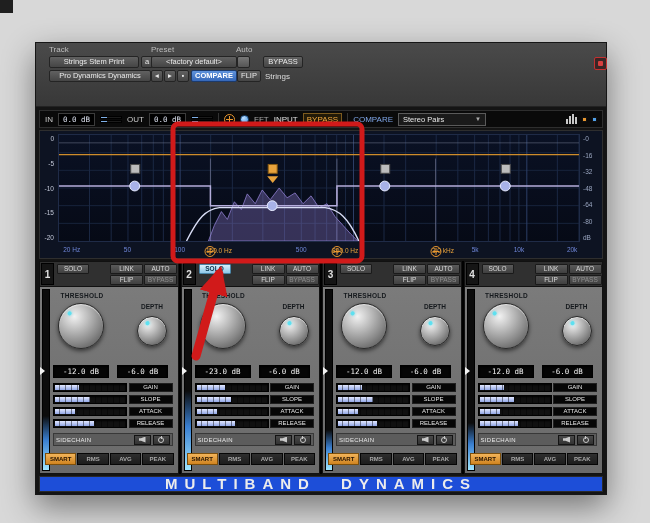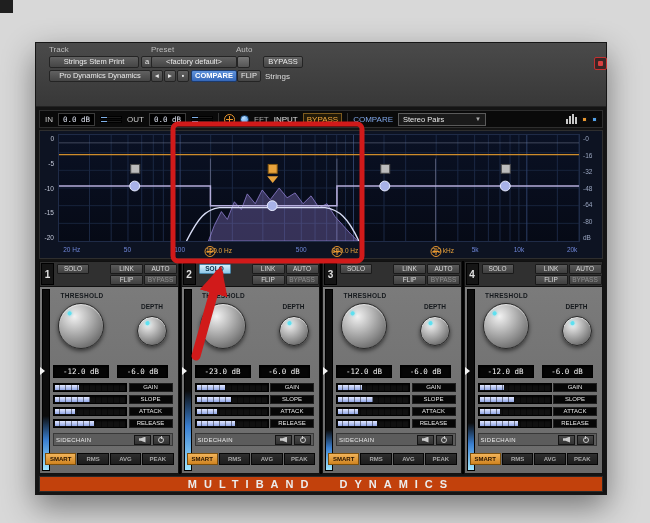--- a/index.html
+++ b/index.html
@@ -87,21 +87,21 @@
 .sc{position:absolute;left:13px;right:5px;top:146px;height:13px;background:#5c5c5c;border:1px solid #383838;display:flex;align-items:center}
 .sc-label{font-size:6px;color:#e8e8e8;letter-spacing:.3px;margin-left:2px;flex:1;text-align:left}
 .sc-btn{width:17px;height:10px;background:linear-gradient(#4a4a4a,#323232);border:1px solid #141414;margin-right:2px;display:flex;align-items:center;justify-content:center}
 .spk{width:7px;height:6px;background:#c8c8c8;clip-path:polygon(0 30%,35% 30%,100% 0,100% 100%,35% 70%,0 70%)}
 .pwr{width:6px;height:6px;border:1px solid #c8c8c8;border-radius:50%;position:relative}
 .pwr::after{content:"";position:absolute;left:50%;top:-2px;width:1px;height:3px;margin-left:-.5px;background:#c8c8c8}
 .modes{position:absolute;left:5px;right:4px;top:166px;height:12px;display:flex;gap:1px}
 .mbtn{flex:1;height:12px;background:linear-gradient(#2e2e2e,#1d1d1d);border:1px solid #060606;color:#a8a8a8;font-size:6px;font-weight:bold;line-height:10px;text-align:center;padding:0}
 .mbtn.active{background:linear-gradient(#f2b45a,#d08420);color:#241200;border-color:#7c4f0c}
 
-.footer{margin-top:2px;height:16px;background:#c2410c;border:1px solid #2a2a2a;color:#ececec;font-size:11px;font-weight:bold;letter-spacing:7px;word-spacing:14px;text-align:center;line-height:14px}
+.footer{margin-top:2px;height:16px;background:#1d4ed8;border:1px solid #2a2a2a;color:#ececec;font-size:15px;font-weight:bold;letter-spacing:7px;word-spacing:14px;text-align:center;line-height:14px}
 
 .annot{position:absolute;left:0;top:0;z-index:60;pointer-events:none}
 </style>
 </head>
 <body>
 
 <div class="corner"></div>
 
 <div class="window">
 

